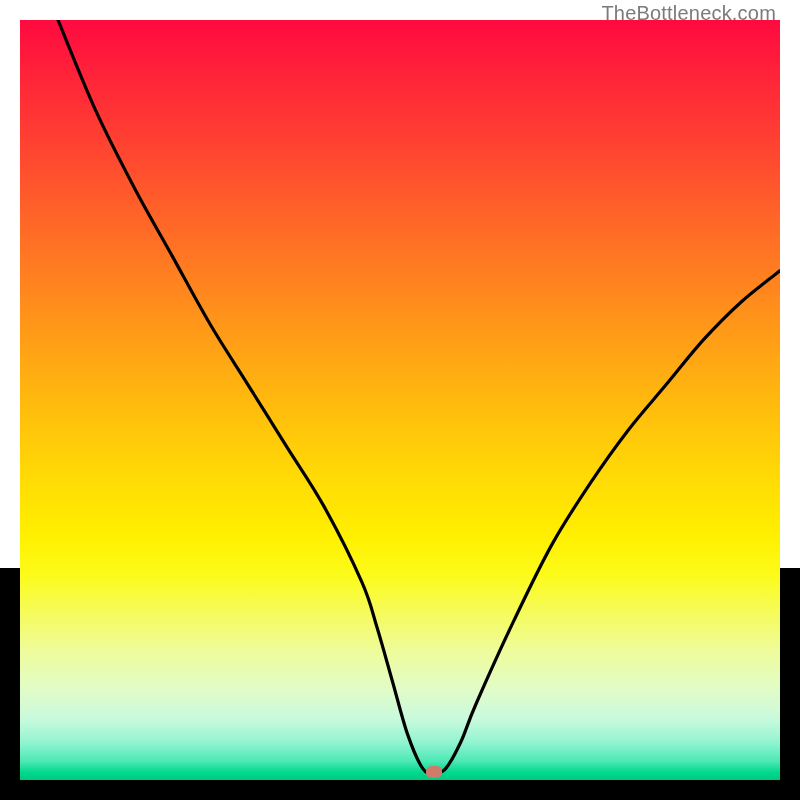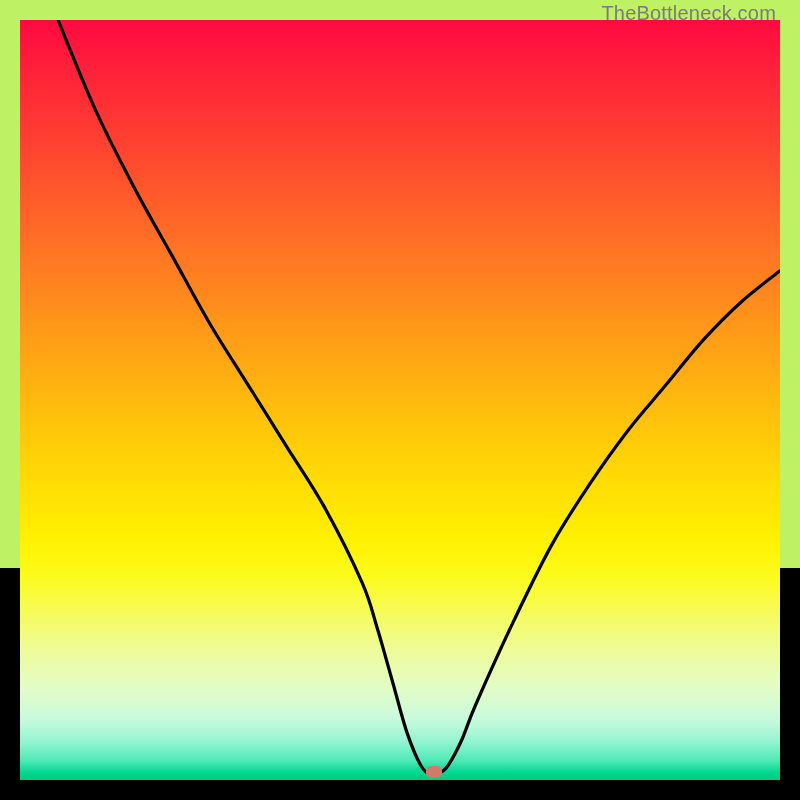--- a/index.html
+++ b/index.html
@@ -1,20 +1,20 @@
 <!DOCTYPE html>
 <html><head>
 <meta charset="utf-8">
 <style>
   * { margin: 0; padding: 0; box-sizing: border-box; }
   html, body { width: 800px; height: 800px; overflow: hidden; background: #000; }
   .frame {
     width: 800px;
     height: 568px;
-    background: #bef264;
+    background: #ffffff;
     position: relative;
   }
   .plot-area {
     position: absolute;
     left: 20px;
     top: 20px;
     width: 760px;
     height: 760px;
     background: linear-gradient(to bottom,
       #ff0a40 0%,

